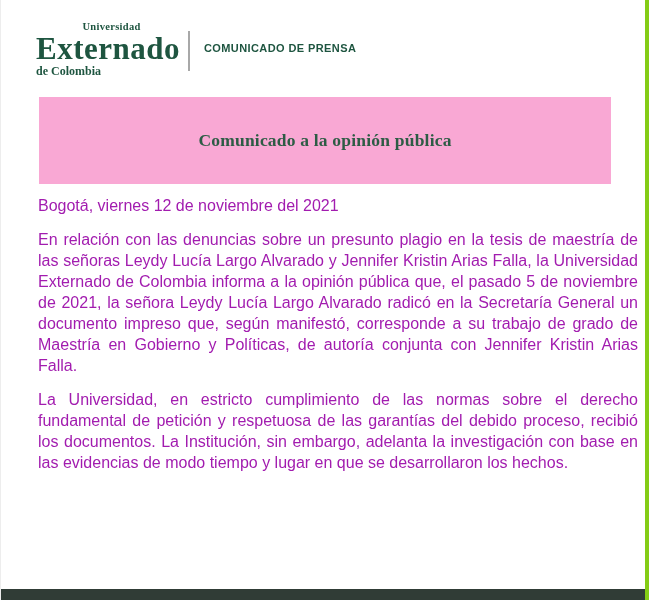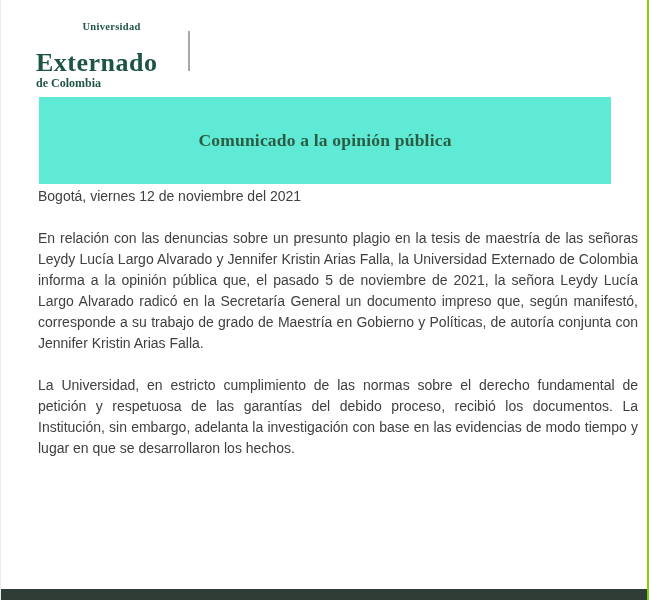--- a/index.html
+++ b/index.html
@@ -9,21 +9,21 @@
     font-family: "Liberation Sans", sans-serif;
   }
   .page {
     position: relative;
     width: 649px;
     height: 600px;
     background: #ffffff;
     overflow: hidden;
     box-sizing: border-box;
     border-left: 1px solid #ededed;
-    border-right: 2px solid #84cc16;
+    border-right: 4px solid #84cc16;
   }
 
   
   .masthead { position: absolute; top: 0; left: 0; width: 100%; height: 96px; }
   .logo {
     position: absolute;
     left: 35px;
     top: 22px;
     width: 157px;
     color: #1e5540;
@@ -31,24 +31,24 @@
     line-height: 1;
   }
   .logo-top {
     text-align: center;
     padding-right: 6px;
     font-size: 10.5px;
     font-weight: bold;
     letter-spacing: 0.3px;
   }
   .logo-main {
-    font-size: 26px;
+    font-size: 31px;
     font-weight: bold;
     letter-spacing: 0.5px;
-    margin-top: 17px;
+    margin-top: 0;
     white-space: nowrap;
   }
   .logo-bottom {
     text-align: left;
     padding-right: 8px;
     font-size: 12px;
     font-weight: bold;
     margin-top: 1px;
   }
   .header-divider {
@@ -70,47 +70,47 @@
     white-space: nowrap;
   }
 
   
   .banner {
     position: absolute;
     left: 38px;
     top: 97px;
     width: 572px;
     height: 87px;
-    background: #5eead4;
+    background: #f9a8d4;
     display: flex;
     align-items: center;
     justify-content: center;
   }
   .banner h1 {
     margin: 0;
     font-family: "Liberation Serif", serif;
     font-size: 17.5px;
     font-weight: bold;
     color: #2d5c45;
     letter-spacing: 0.2px;
   }
 
   
   .content {
     position: absolute;
     left: 37px;
-    top: 179px;
+    top: 188px;
     width: 600px;
-    color: #404040;
-    font-size: 14px;
+    color: #a21caf;
+    font-size: 16px;
     line-height: 21px;
   }
   .dateline { margin: 7px 0 0 0; }
   .para {
-    margin: 21px 0 0 0;
+    margin: 13px 0 0 0;
     text-align: justify;
     text-justify: inter-word;
   }
 
   
   .footer-bar {
     position: absolute;
     left: 0;
     right: 0;
     bottom: 0;
@@ -123,20 +123,21 @@
 
 <div class="page">
 
   <header class="masthead">
     <div class="logo">
       <div class="logo-top">Universidad</div>
       <div class="logo-main">Externado</div>
       <div class="logo-bottom">de Colombia</div>
     </div>
     <div class="header-divider"></div>
+    <div class="tagline">COMUNICADO DE PRENSA</div>
   </header>
 
   <section class="banner">
     <h1>Comunicado a la opinión pública</h1>
   </section>
 
   <main class="content">
     <p class="dateline">Bogotá, viernes 12 de noviembre del 2021</p>
     <p class="para">En relación con las denuncias sobre un presunto plagio en la tesis de maestría de las señoras Leydy Lucía Largo Alvarado y Jennifer Kristin Arias Falla, la Universidad Externado de Colombia informa a la opinión pública que, el pasado 5 de noviembre de 2021, la señora Leydy Lucía Largo Alvarado radicó en la Secretaría General un documento impreso que, según manifestó, corresponde a su trabajo de grado de Maestría en Gobierno y Políticas, de autoría conjunta con Jennifer Kristin Arias Falla.</p>
     <p class="para">La Universidad, en estricto cumplimiento de las normas sobre el derecho fundamental de petición y respetuosa de las garantías del debido proceso, recibió los documentos. La Institución, sin embargo, adelanta la investigación con base en las evidencias de modo tiempo y lugar en que se desarrollaron los hechos.</p>

